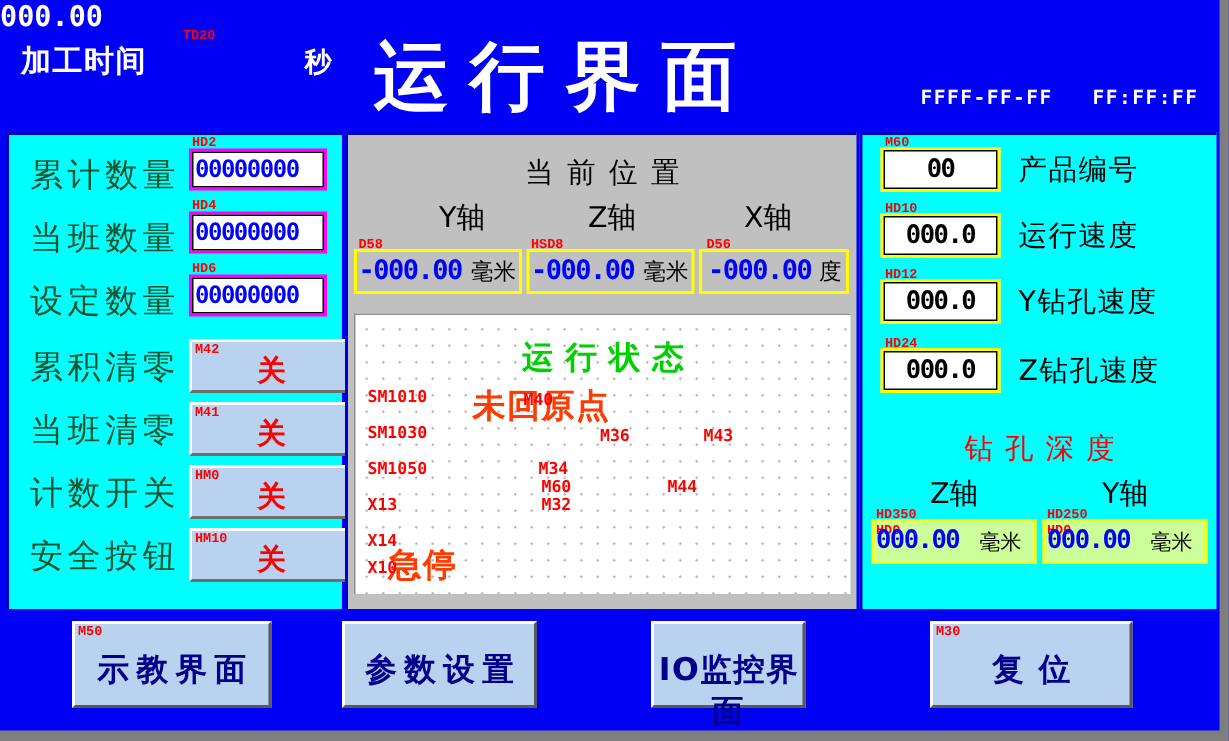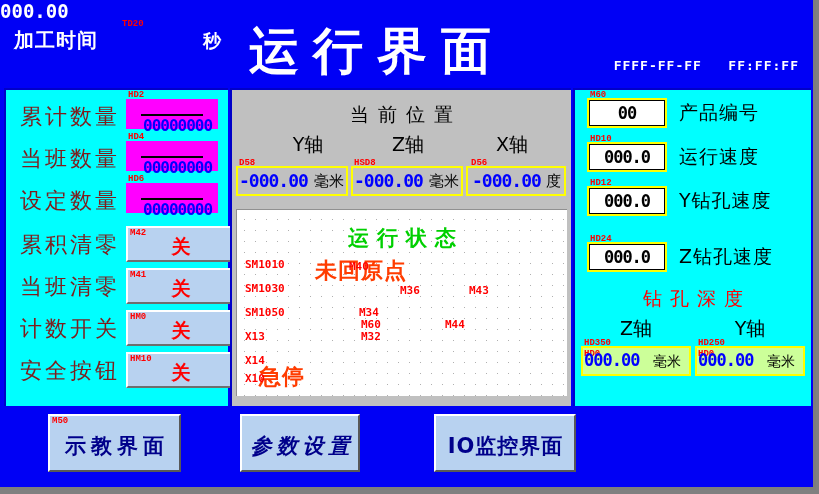--- a/index.html
+++ b/index.html
@@ -43,28 +43,28 @@
     letter-spacing:1px;white-space:pre;
   }
   
   #left-col{
     position:absolute;left:4px;top:88px;width:222px;height:316px;
     background:#00ffff;
     border-top:2px solid #0000c8;border-left:2px solid #0000c8;
   }
   .row{position:absolute;left:0;width:222px;height:44px;}
   .row-label{
-    position:absolute;left:14px;top:6px;font-size:22px;color:#7f1d1d;
+    position:absolute;left:14px;top:6px;font-size:22px;color:#14532d;
     letter-spacing:3px;white-space:nowrap;
     font-family:"DejaVu Sans","Liberation Sans",sans-serif;
   }
   
   .counter-box{
     position:absolute;left:120px;top:3px;width:92px;height:28px;
-    background:#ff00ff;padding:15px;box-sizing:border-box;
+    background:#ff00ff;padding:2px;box-sizing:border-box;
   }
   .counter-inner{
     width:100%;height:100%;background:#ffffff;
     border:1px solid #000000;box-sizing:border-box;position:relative;
   }
   .counter-val{
     position:absolute;left:1px;top:1px;color:#0000ff;font-size:16px;
     font-family:"DejaVu Sans Mono","Liberation Mono",monospace;
     font-weight:bold;letter-spacing:-1px;line-height:19px;
   }
@@ -353,21 +353,21 @@
       <div class="prow" style="top:94px;">
         <div class="pbox">
           <div class="reg-tag" style="left:1px;top:-9px;">HD12</div>
           <div class="pbox-in">
             <div class="pval">000.0</div>
           </div>
         </div>
         <div class="plabel">Y钻孔速度</div>
       </div>
 
-      <div class="prow" style="top:150px;">
+      <div class="prow" style="top:140px;">
         <div class="pbox">
           <div class="reg-tag" style="left:1px;top:-9px;">HD24</div>
           <div class="pbox-in">
             <div class="pval">000.0</div>
           </div>
         </div>
         <div class="plabel">Z钻孔速度</div>
       </div>
 
       <div id="depth-title">钻孔深度</div>
@@ -388,23 +388,27 @@
         <div class="depth-val">000.00</div>
         <div class="depth-unit" style="left:70px;">毫米</div>
       </div>
     </div>
 
     <div class="nav-btn" style="left:48px;width:133px;">
       <div class="reg-tag" style="left:2px;top:1px;">M50</div>
       <div class="nav-text">示教界面</div>
     </div>
 
-    <div class="nav-btn" style="left:240px;width:120px;font-style:italic;">
+    <div class="nav-btn" style="left:228px;width:130px;">
       <div class="nav-text">参数设置</div>
     </div>
 
-    <div class="nav-btn" style="left:434px;width:142px;">
+    <div class="nav-btn" style="left:434px;width:103px;">
       <div class="nav-text" style="letter-spacing:1px;text-indent:1px;">IO监控界面</div>
     </div>
 
+    <div class="nav-btn" style="left:620px;width:135px;">
+      <div class="reg-tag" style="left:2px;top:1px;">M30</div>
+      <div class="nav-text" style="letter-spacing:10px;text-indent:10px;">复位</div>
+    </div>
 
   </div>
 </div>
 
 </body></html>

